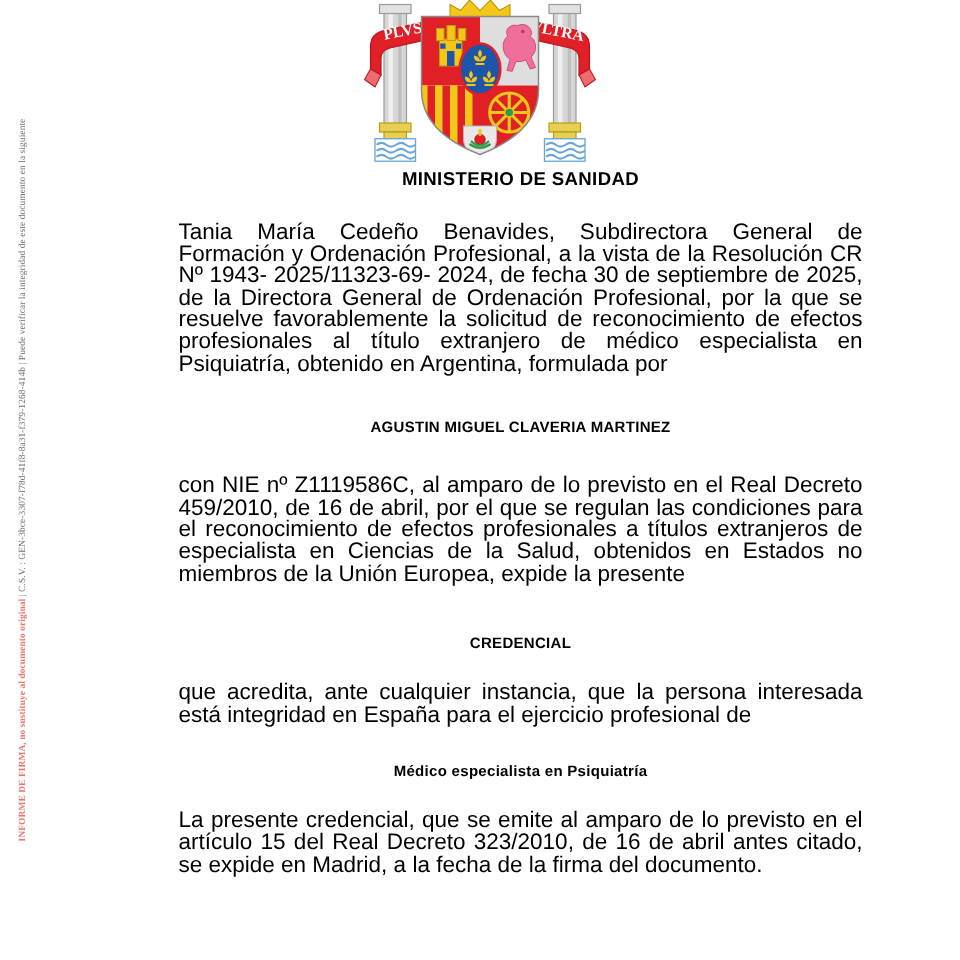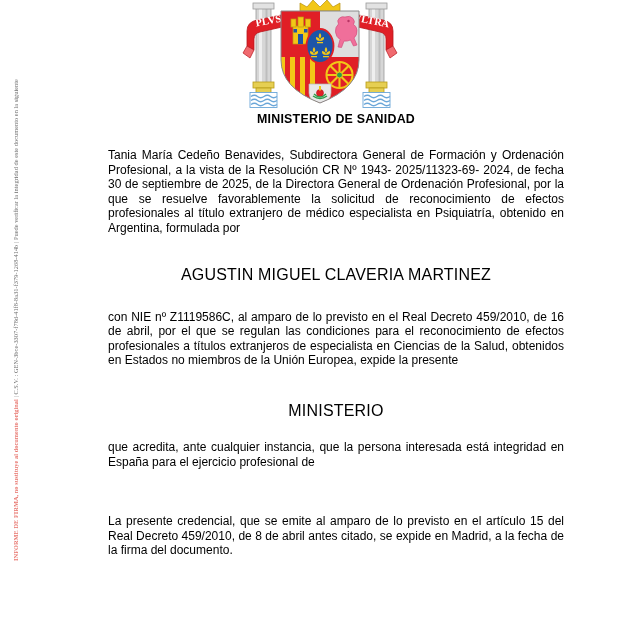--- a/index.html
+++ b/index.html
@@ -66,45 +66,45 @@
     text-align: center;
   }
   #emblem {
     display: inline-block;
     margin-top: 0px;
   }
 
   
   .doc-body {
     position: absolute;
-    left: 108px;
+    left: 119px;
     top: 112px;
     width: 456px;
   }
   h1.ministry {
     font-size: 12.4px;
     font-weight: bold;
     text-align: center;
     margin: 0 0 22px 0;
     letter-spacing: 0.25px;
   }
   p.para {
-    font-size: 12px;
+    font-size: 15px;
     line-height: 14.6px;
     text-align: justify;
     text-justify: inter-word;
     margin: 0 0 14px 0;
     hyphens: none;
   }
   p.para.last-of-block {
     margin-bottom: 0;
   }
   .centered-bold {
-    font-size: 16px;
-    font-weight: normal;
+    font-size: 10px;
+    font-weight: bold;
     text-align: center;
     margin: 0;
     letter-spacing: 0.2px;
   }
   .gap-lg { height: 26px; }
   .gap-md { height: 20px; }
   .gap-sm { height: 16px; }
   .gap-xs { height: 11px; }
 </style>
 </head>
@@ -247,28 +247,29 @@
     <div class="gap-sm"></div>
 
     <p class="centered-bold">AGUSTIN MIGUEL CLAVERIA MARTINEZ</p>
 
     <div class="gap-lg"></div>
 
     <p class="para">con NIE nº Z1119586C, al amparo de lo previsto en el Real Decreto 459/2010, de 16 de abril, por el que se regulan las condiciones para el reconocimiento de efectos profesionales a títulos extranjeros de especialista en Ciencias de la Salud, obtenidos en Estados no miembros de la Unión Europea, expide la presente</p>
 
     <div class="gap-md"></div>
 
-    <p class="centered-bold">MINISTERIO</p>
+    <p class="centered-bold">CREDENCIAL</p>
 
     <div class="gap-md"></div>
 
     <p class="para">que acredita, ante cualquier instancia, que la persona interesada está integridad en España para el ejercicio profesional de</p>
 
     <div class="gap-xs"></div>
 
+    <p class="centered-bold">Médico especialista en Psiquiatría</p>
 
     <div class="gap-md"></div>
 
 
-    <p class="para last-of-block">La presente credencial, que se emite al amparo de lo previsto en el artículo 15 del Real Decreto 459/2010, de 8 de abril antes citado, se expide en Madrid, a la fecha de la firma del documento.</p>
+    <p class="para last-of-block">La presente credencial, que se emite al amparo de lo previsto en el artículo 15 del Real Decreto 323/2010, de 16 de abril antes citado, se expide en Madrid, a la fecha de la firma del documento.</p>
 
   </div>
 </div>
 
 </body></html>

